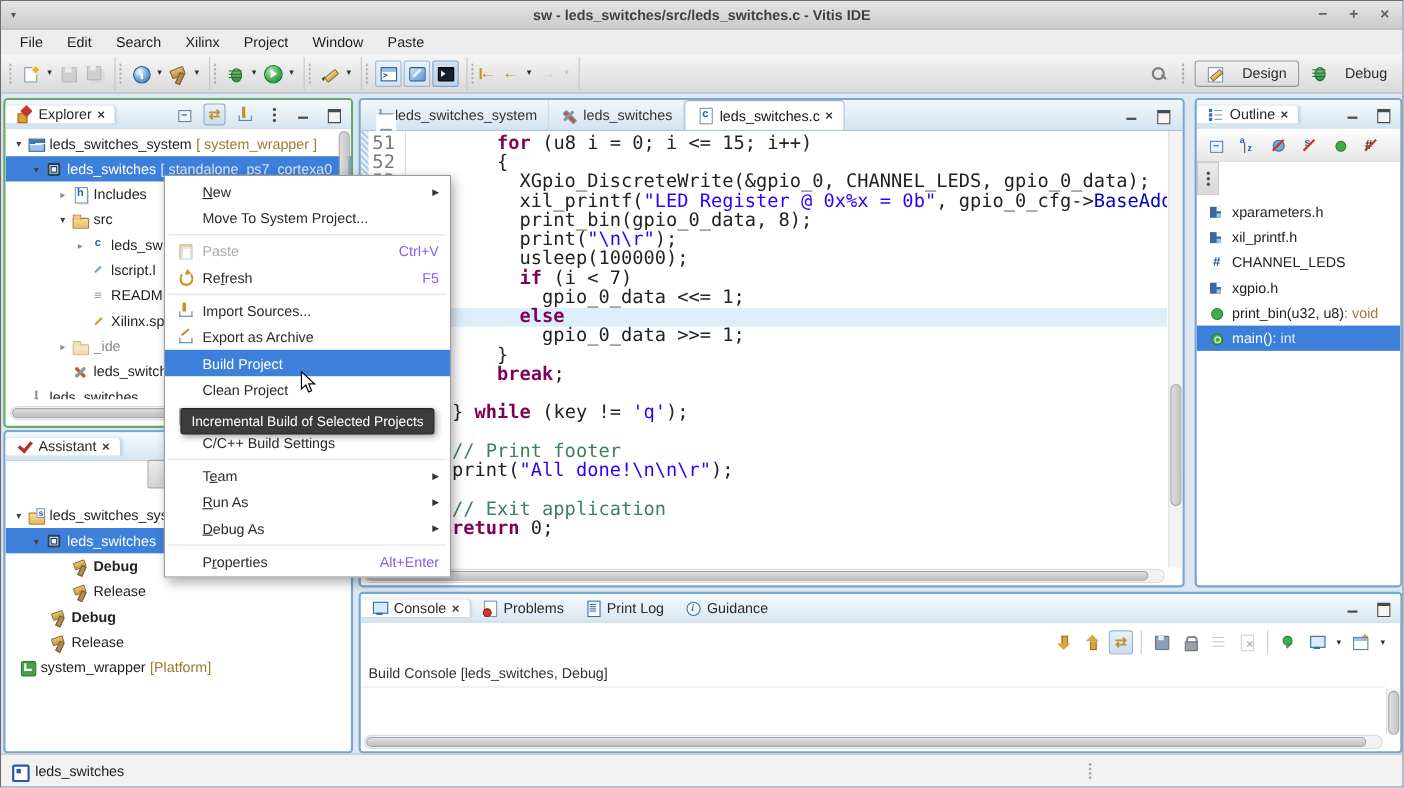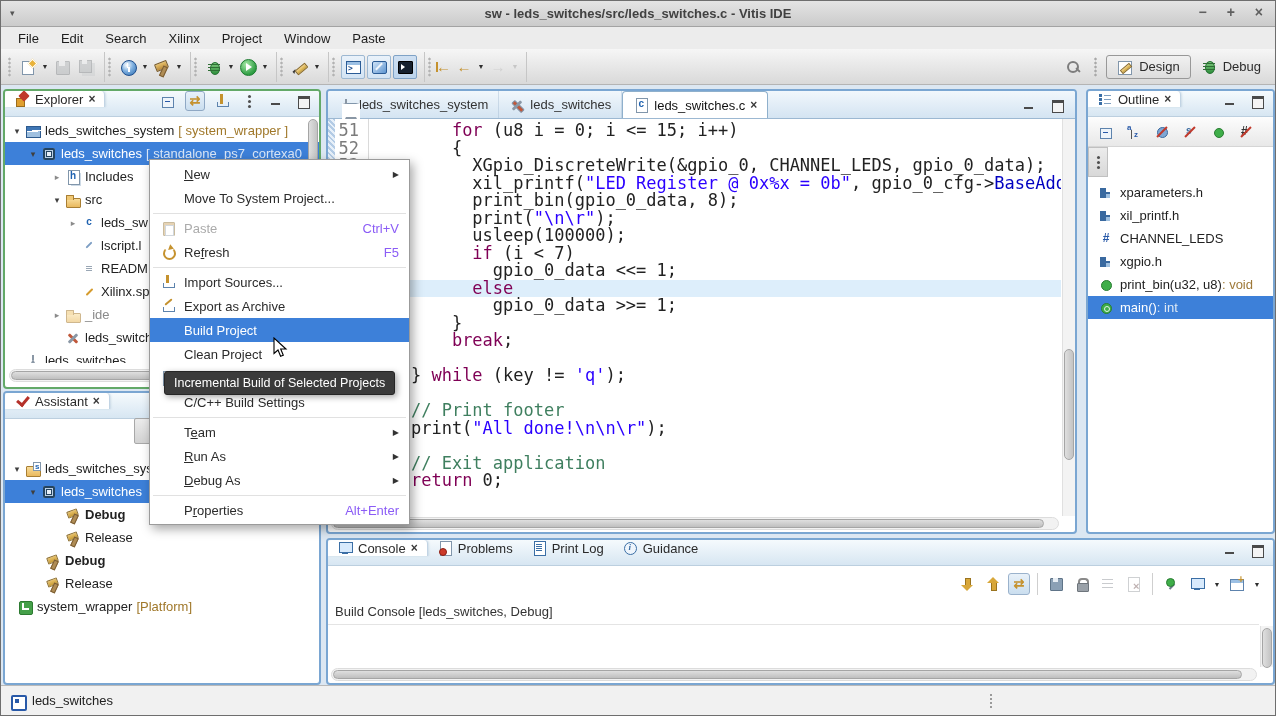--- a/index.html
+++ b/index.html
@@ -20,27 +20,27 @@
 .tgroup::before{content:"";width:3px;height:20px;margin:0 5px 0 1px;background-image:radial-gradient(#b2b2b2 1px,transparent 1.2px);background-size:3px 4px}
 .tbtn{display:flex;align-items:center;justify-content:center;width:24px;height:24px;position:relative}
 .tbtn.boxed{border:1px solid #9db8d2;background:linear-gradient(#eaf2fa,#d3e4f4);border-radius:2px;margin:0 1px}
 .tbtn.pressed{background:linear-gradient(#cfe0f2,#bcd4ec);border-color:#7fa2c6}
 .dis{opacity:.42;filter:grayscale(.8)}
 .chev{font-size:7px;color:#2f2f2f;width:10px;text-align:center}
 .chev::before{content:"▼"}
 .chev.dis::before{color:#999}
 .tspacer{flex:1}
 .vdots{width:3px;height:20px;background-image:radial-gradient(#a8a8a8 1px,transparent 1.2px);background-size:3px 4px;margin:0 9px}
-.persp{display:flex;align-items:center;gap:6px;padding:3px 10px;border-radius:3px;color:#2c2c2c}
+.persp{display:flex;align-items:center;gap:16px;padding:3px 10px;border-radius:3px;color:#2c2c2c}
 .persp.active{border:1px solid #989898;background:linear-gradient(#f1f1f1,#dddddd)}
 
 
 .panel{position:absolute;background:#fff;border:2px solid #7aa6d2;border-radius:4px;overflow:hidden}
 .panel.green{border-color:#63a968}
-.phead{position:absolute;left:0;top:0;right:0;height:26px;background:linear-gradient(#f5fafd,#d7e6f2);border-bottom:1px solid #bccfdf;display:flex;align-items:flex-start}
+.phead{position:absolute;left:0;top:0;right:0;height:26px;background:linear-gradient(#f5fafd,#d7e6f2);border-bottom:1px solid #bccfdf;display:flex;align-items:center}
 .vtab{display:flex;align-items:center;gap:5px;padding:0 9px;font-size:13px;color:#2a2a2a;white-space:nowrap}
 .vtab.active{background:#fff;border-right:1px solid #c2d4e4;border-radius:4px 4px 0 0;box-shadow:1px 0 2px rgba(120,150,180,.25)}
 .closex{font-size:12px;font-weight:bold;color:#3a3a3a}
 .closex::before{content:"×"}
 .hicons{margin-left:auto;display:flex;align-items:center;gap:7px;padding-right:6px}
 .hbtn{width:20px;height:20px;display:flex;align-items:center;justify-content:center}
 .hbtn.pressed{border:1px solid #8fa8c4;background:linear-gradient(#e8f1f9,#cadeef);border-radius:3px}
 
 
 .tree{position:absolute;left:0;right:0;overflow:hidden}
@@ -66,21 +66,21 @@
 .etab{display:flex;align-items:center;gap:5px;padding:0 10px;color:#333;border-right:1px solid rgba(150,175,200,.35);white-space:nowrap}
 .etab.active{background:#fff;border:1px solid #8fb0cc;border-bottom:none;border-radius:4px 4px 0 0;color:#111}
 .ecorner{margin-left:auto;display:flex;align-items:center;gap:8px;padding-right:8px}
 .codewrap{position:absolute;left:0;top:28px;right:14px;bottom:16px;background:#fff;font-family:"DejaVu Sans Mono",monospace;font-size:17px;line-height:17.5px;overflow:hidden;padding-top:3px}
 .hatchcol{position:absolute;left:0;top:0;bottom:0;width:7px;background:repeating-linear-gradient(45deg,#b3cbe5 0 2px,#e7f0f9 2px 4px)}
 .numsep{position:absolute;left:40px;top:0;bottom:0;width:1px;background:#dadada}
 .crow{display:flex;white-space:pre}
 .lnum{width:37px;padding-right:6px;text-align:right;color:#7b7b7b;flex:none}
 .ctext{padding-left:5px}
 .crow.cur .ctext{background:#ddeefb;flex:1}
-.k{color:#7f0055;font-weight:normal}
+.k{color:#7f0055;font-weight:bold}
 .s{color:#2a00ff}
 .c{color:#3f7f5f}
 .f{color:#0000c0}
 
 
 .otoolbar{position:absolute;left:0;top:26px;right:0;height:30px;background:linear-gradient(#fdfdfd,#e8e8e8);border-bottom:1px solid #d5d5d5;display:flex;align-items:center;gap:8px;padding:0 8px}
 .ohandle{position:absolute;left:0;top:56px;width:20px;height:30px;background:linear-gradient(#ececec,#d8d8d8);border:1px solid #c0c0c0;display:flex;align-items:center;justify-content:center}
 .olist{position:absolute;left:0;top:90px;right:0;bottom:0}
 .orow{height:23px;display:flex;align-items:center;padding-left:10px;white-space:nowrap}
 .orow.sel{background:#3d80d9;color:#fff}

